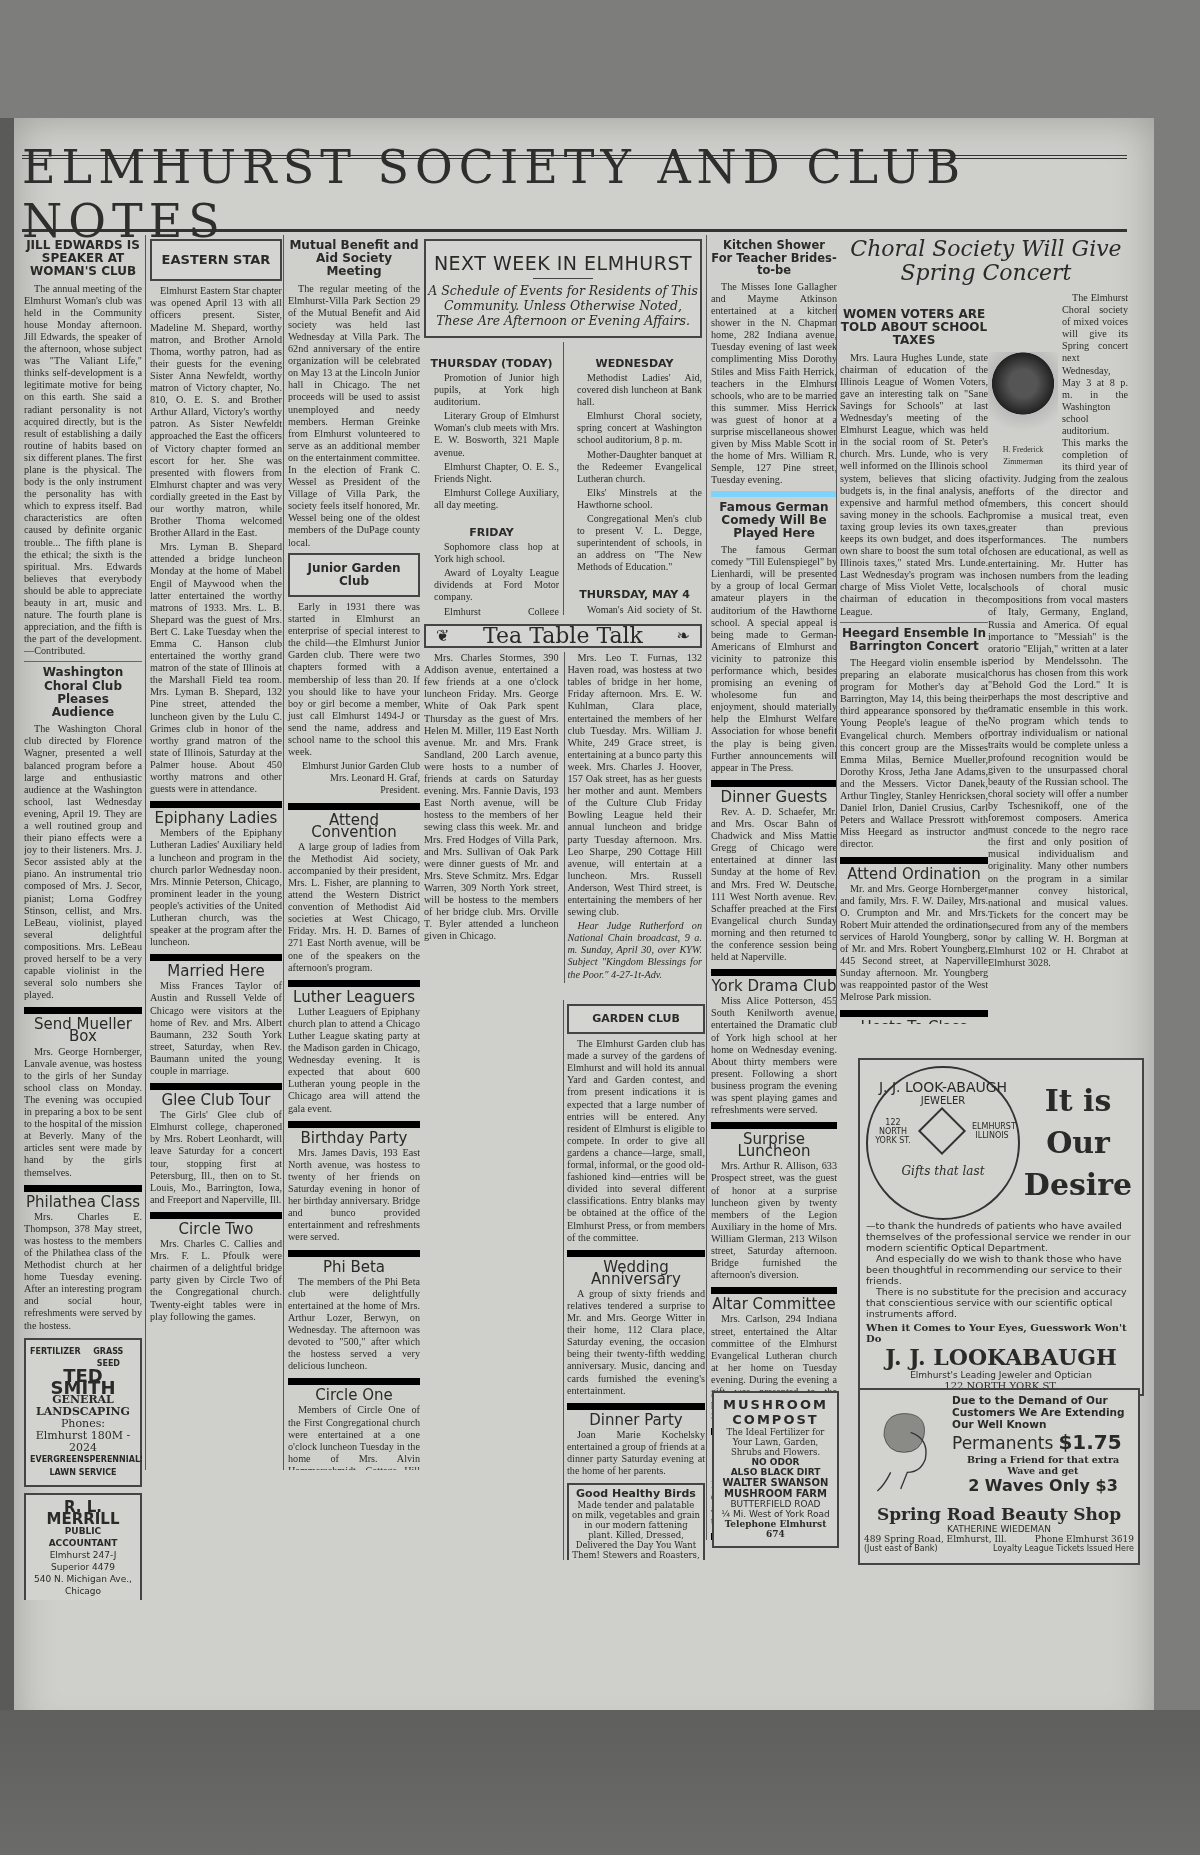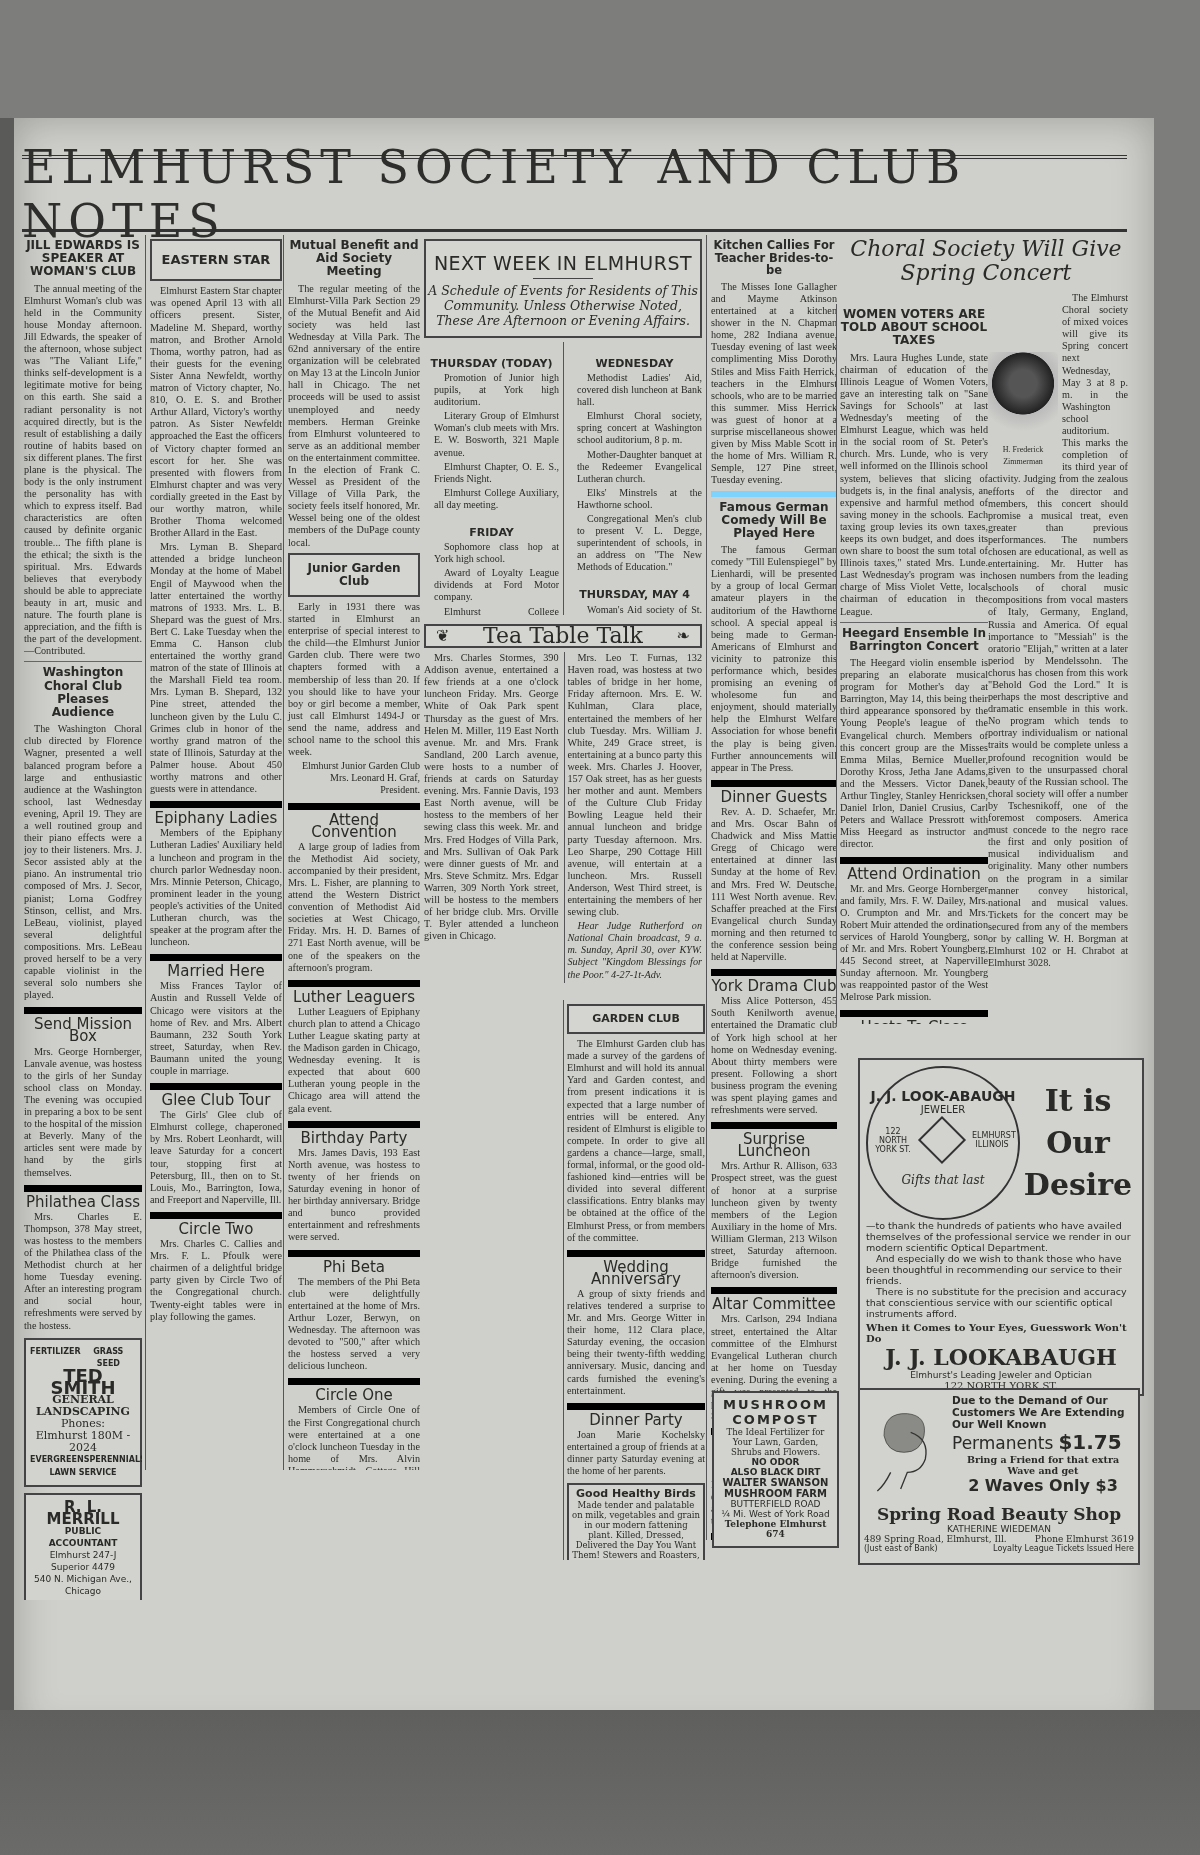--- a/index.html
+++ b/index.html
@@ -33,21 +33,21 @@
 
 <div class="masthead">
   <h1>ELMHURST SOCIETY AND CLUB NOTES</h1>
 </div>
 
 <div class="col" style="left:24px;width:118px;height:1365px;">
   <div class="hd" style="font-size:12px;">JILL EDWARDS IS SPEAKER AT WOMAN'S CLUB</div>
   <p>The annual meeting of the Elmhurst Woman's club was held in the Community house Monday afternoon. Jill Edwards, the speaker of the afternoon, whose subject was "The Valiant Life," thinks self-development is a legitimate motive for being on this earth. She said a radiant personality is not acquired directly, but is the result of establishing a daily routine of habits based on six different planes. The first plane is the physical. The body is the only instrument the personality has with which to express itself. Bad characteristics are often caused by definite organic trouble... The fifth plane is the ethical; the sixth is the spiritual. Mrs. Edwards believes that everybody should be able to appreciate beauty in art, music and nature. The fourth plane is appreciation, and the fifth is the part of the development.—Contributed.</p>
   <div class="hd" style="font-size:12px;border-top:1px solid #666;padding-top:4px;">Washington Choral Club Pleases Audience</div>
   <p>The Washington Choral club directed by Florence Wagner, presented a well balanced program before a large and enthusiastic audience at the Washington school, last Wednesday evening, April 19. They are a well routined group and their piano effects were a joy to their listeners. Mrs. J. Secor assisted ably at the piano. An instrumental trio composed of Mrs. J. Secor, pianist; Lorna Godfrey Stinson, cellist, and Mrs. LeBeau, violinist, played several delightful compositions. Mrs. LeBeau proved herself to be a very capable violinist in the several solo numbers she played.</p>
-  <div class="hd-light">Send Mission Box</div>
+  <div class="hd-light">Send Mueller Box</div>
   <p>Mrs. George Hornberger, Lanvale avenue, was hostess to the girls of her Sunday school class on Monday. The evening was occupied in preparing a box to be sent to the hospital of the mission at Beverly. Many of the articles sent were made by hand by the girls themselves.</p>
   <div class="hd-light">Philathea Class</div>
   <p>Mrs. Charles E. Thompson, 378 May street, was hostess to the members of the Philathea class of the Methodist church at her home Tuesday evening. After an interesting program and social hour, refreshments were served by the hostess.</p>
 
   <div class="ad">
     <div style="display:flex;justify-content:space-between;font-size:8px;font-weight:bold;">
       <span>FERTILIZER</span>
       <span>GRASS SEED</span>
     </div>
     <div class="big">TED SMITH</div>
@@ -175,21 +175,21 @@
   <div class="hd-light">Dinner Party</div>
   <p>Joan Marie Kochelsky entertained a group of friends at a dinner party Saturday evening at the home of her parents.</p>
   <div class="ad" style="padding:3px;">
     <div style="font-weight:bold;font-size:11px;">Good Healthy Birds</div>
     <div style="font-size:8.5px;line-height:10px;font-family:'DejaVu Serif',serif;">Made tender and palatable on milk, vegetables and grain in our modern fattening plant. Killed, Dressed, Delivered the Day You Want Them! Stewers and Roasters, now only 18c and 22c lb. Strictly Fresh Eggs, according to size ... 18c and 18c</div>
 
   </div>
 </div>
 
 <div class="col rule" style="left:706px;width:126px;height:1305px;padding-left:4px;">
-  <div class="hd" style="font-size:11.5px;">Kitchen Callies For Teacher Brides-to-be</div>
+  <div class="hd" style="font-size:11.5px;">Kitchen Shower For Teacher Brides-to-be</div>
   <p>The Misses Ione Gallagher and Mayme Atkinson entertained at a kitchen shower in the N. Chapman home, 282 Indiana avenue, Tuesday evening of last week complimenting Miss Dorothy Stiles and Miss Faith Herrick, teachers in the Elmhurst schools, who are to be married this summer. Miss Herrick was guest of honor at a surprise miscellaneous shower given by Miss Mable Scott in the home of Mrs. William R. Semple, 127 Pine street, Tuesday evening.</p>
   <div class="hd" style="font-size:12px;border-top:6px solid #7dd3fc;padding-top:4px;">Famous German Comedy Will Be Played Here</div>
   <p>The famous German comedy "Till Eulenspiegel" by Lienhardi, will be presented by a group of local German amateur players in the auditorium of the Hawthorne school. A special appeal is being made to German-Americans of Elmhurst and vicinity to patronize this performance which, besides promising an evening of wholesome fun and enjoyment, should materially help the Elmhurst Welfare Association for whose benefit the play is being given. Further announcements will appear in The Press.</p>
   <div class="hd-light">Dinner Guests</div>
   <p>Rev. A. D. Schaefer, Mr. and Mrs. Oscar Bahn of Chadwick and Miss Mattie Gregg of Chicago were entertained at dinner last Sunday at the home of Rev. and Mrs. Fred W. Deutsche, 111 West North avenue. Rev. Schaffer preached at the First Evangelical church Sunday morning and then returned to the conference session being held at Naperville.</p>
   <div class="hd-light">York Drama Club</div>
   <p>Miss Alice Potterson, 455 South Kenilworth avenue, entertained the Dramatic club of York high school at her home on Wednesday evening. About thirty members were present. Following a short business program the evening was spent playing games and refreshments were served.</p>
   <div class="hd-light">Surprise Luncheon</div>
   <p>Mrs. Arthur R. Allison, 633 Prospect street, was the guest of honor at a surprise luncheon given by twenty members of the Legion Auxiliary in the home of Mrs. William Glerman, 213 Wilson street, Saturday afternoon. Bridge furnished the afternoon's diversion.</p>
   <div class="hd-light">Altar Committee</div>
@@ -234,21 +234,21 @@
     <div class="photo" style="margin:0 0 2px 0;"></div>
     <div>H. Frederick</div>
     <div>Zimmerman</div>
   </div>
   <p>The Elmhurst Choral society of mixed voices will give its Spring concert next Wednesday, May 3 at 8 p. m. in the Washington school auditorium. This marks the completion of its third year of activity. Judging from the zealous efforts of the director and members, this concert should promise a musical treat, even greater than previous performances. The numbers chosen are educational, as well as entertaining. Mr. Hutter has chosen numbers from the leading schools of choral music compositions from vocal masters of Italy, Germany, England, Russia and America. Of equal importance to "Messiah" is the oratorio "Elijah," written at a later period by Mendelssohn. The chorus has chosen from this work "Behold God the Lord." It is perhaps the most descriptive and dramatic ensemble in this work. No program which tends to portray individualism or national traits would be complete unless a profound recognition would be given to the unsurpassed choral beauty of the Russian school. The choral society will offer a number by Tschesnikoff, one of the foremost composers. America must concede to the negro race the first and only position of musical individualism and originality. Many other numbers on the program in a similar manner convey historical, national and musical values. Tickets for the concert may be secured from any of the members or by calling W. H. Borgman at Elmhurst 102 or H. Chrabot at Elmhurst 3028.</p>
 </div>
 
 <div class="ad" style="position:absolute;left:858px;top:1052px;width:270px;height:322px;padding:6px;text-align:left;">
   <div style="display:flex;align-items:center;">
     <div style="width:150px;height:150px;border-radius:50%;border:2px solid #333;text-align:center;font-size:8px;position:relative;">
-      <div style="font-weight:bold;font-size:14px;margin-top:20px;">J. J. LOOK-ABAUGH</div>
+      <div style="font-weight:normal;font-size:14px;margin-top:11px;">J. J. LOOK-ABAUGH</div>
       <div style="font-size:10px;">JEWELER</div>
       <div style="display:flex;justify-content:space-between;align-items:center;padding:0 6px;">
         <span style="width:38px;">122 NORTH YORK ST.</span>
         <span style="display:inline-block;width:30px;height:30px;border:2px solid #333;transform:rotate(45deg);margin:8px;"></span>
         <span style="width:40px;">ELMHURST ILLINOIS</span>
       </div>
       <div class="script" style="font-size:12px;margin-top:8px;">Gifts that last</div>
     </div>
     <div style="flex:1;text-align:center;font-family:'DejaVu Serif',serif;font-weight:bold;font-size:30px;line-height:42px;">It is Our Desire</div>
   </div>

